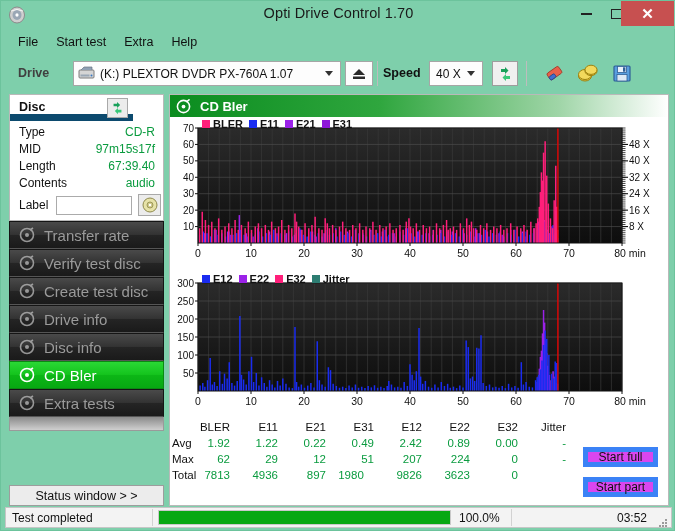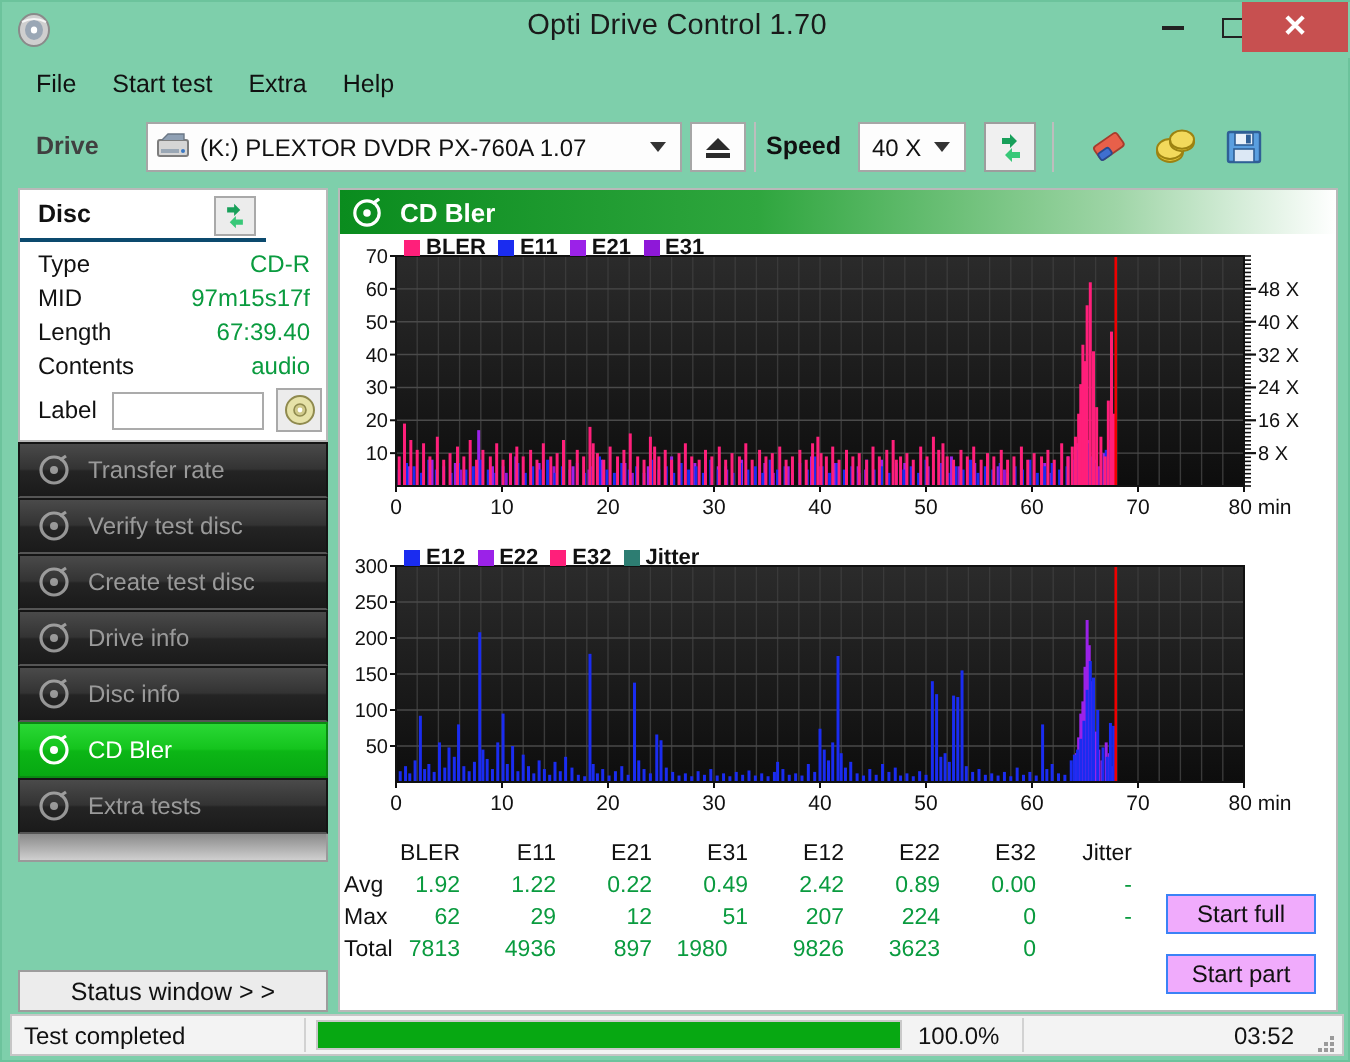--- a/index.html
+++ b/index.html
@@ -120,21 +120,21 @@
   #tb-save   { left: 604px; background: transparent; border: none; }
 
   
   #disc-panel {
     position: absolute; left: 8px; top: 93px;
     width: 155px; height: 127px;
     background: #ffffff; border: 1px solid #b9b9b9;
   }
   #disc-hdr {
     position: absolute; left: 0; top: 0; width: 123px; height: 26px;
-    border-bottom: 2px solid #0c4a6e;
+    border-bottom: 7px solid #0c4a6e;
     text-align: right;
   }
   #disc-hdr-label {
     position: absolute; left: 9px; top: 5px;
     font-size: 12.5px; font-weight: bold; color: #111;
   }
   #disc-refresh {
     position: absolute; right: 5px; top: 3px;
     width: 21px; height: 20px;
     background: #ececec; border: 1px solid #a9a9a9;
@@ -184,21 +184,21 @@
   .nav-btn.active {
     background: linear-gradient(to bottom, #2ad835 0%, #14c41d 48%, #0cb616 52%, #07a812 100%);
     border: 1px solid #0a8a12;
   }
   .nav-ico {
     margin-left: 9px; width: 16px; height: 16px; flex: 0 0 auto;
     opacity: 0.75;
   }
   .nav-btn.active .nav-ico { opacity: 1; }
   .nav-lbl {
-    margin-left: 9px; font-size: 12px; color: #9a9a9a;
+    margin-left: 9px; font-size: 15px; color: #9a9a9a;
   }
   .nav-btn.active .nav-lbl { color: #ffffff; }
   #nav-filler {
     width: 155px; height: 14px;
     background: linear-gradient(to bottom, #8a8a8a, #cfcfcf);
     border: 1px solid #9a9a9a; border-top: none;
   }
 
   #status-win-btn {
     position: absolute; left: 8px; top: 484px;
@@ -242,21 +242,21 @@
     position: absolute; left: 0; top: 326px;
     width: 498px; height: 58px;
     font-size: 11.5px;
   }
   .st-hdr { position: absolute; color: #111; text-align: right; }
   .st-rowlbl { position: absolute; color: #111; }
   .st-cell { position: absolute; color: #0a9b3f; text-align: right; }
 
   .sbtn {
     position: absolute; width: 75px; height: 20px;
-    background: #f0abfc; border: 1px solid #3b82f6;
+    background: #d946ef; border: 5px solid #3b82f6;
     display: flex; align-items: center; justify-content: center;
     font-size: 12px; color: #111;
   }
   #btn-start-full { left: 413px; top: 352px; }
   #btn-start-part { left: 413px; top: 382px; }
 
   
   #statusbar {
     position: absolute; left: 4px; top: 506px;
     width: 667px; height: 21px;

